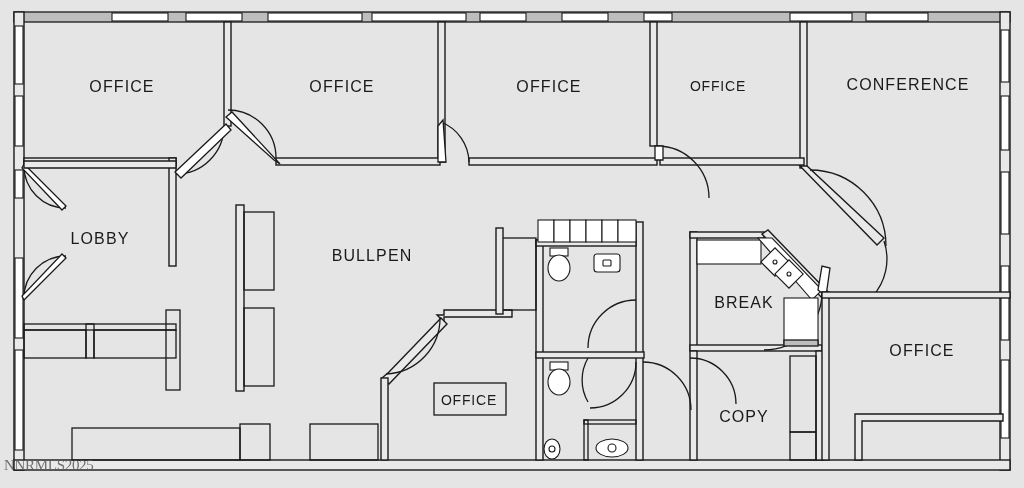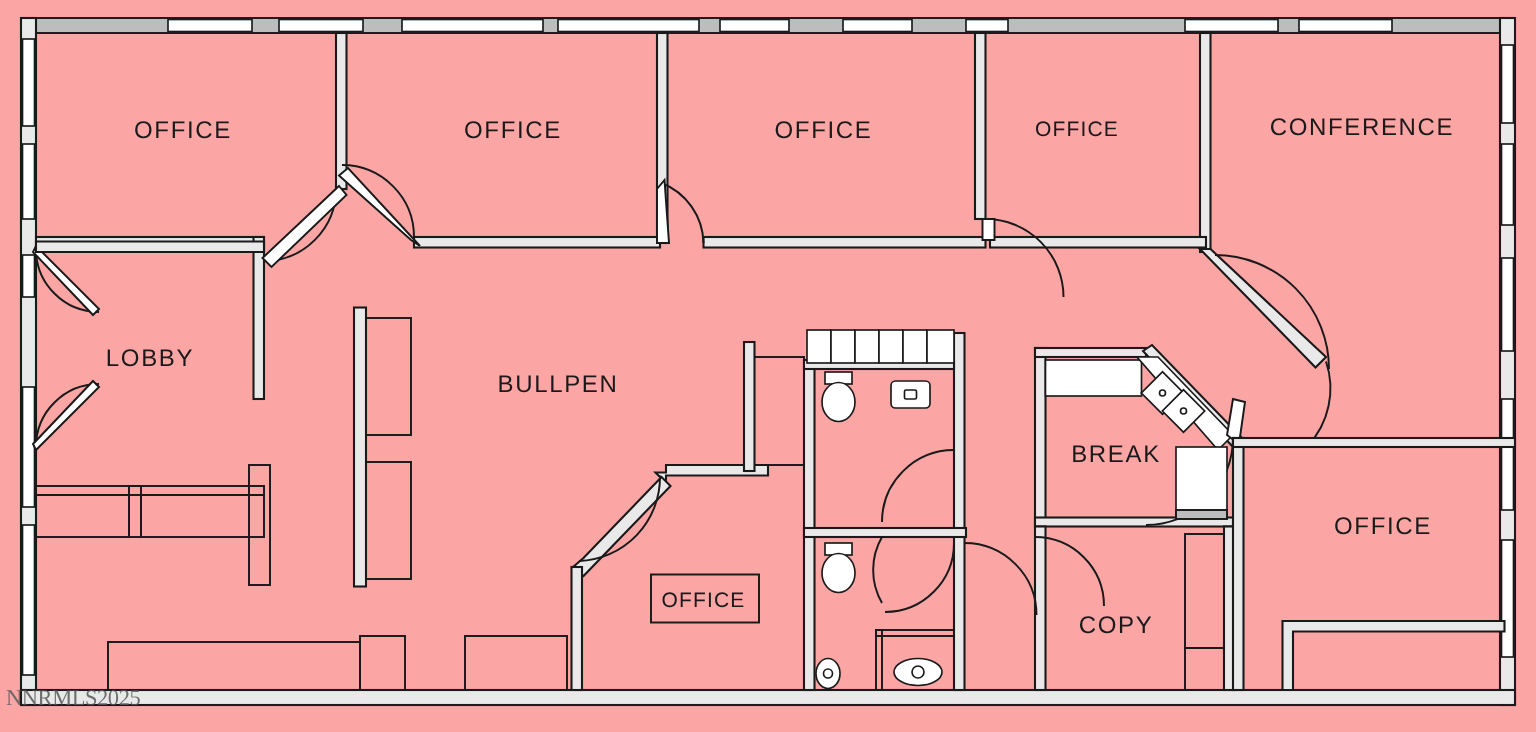--- a/index.html
+++ b/index.html
@@ -8,21 +8,21 @@
     padding: 0;
     background: #ffffff;
   }
   body {
     font-family: "Liberation Sans", sans-serif;
   }
   #plan-wrap {
     position: relative;
     width: 1024px;
     height: 488px;
-    background: #fca5a5;
+    background: #e5e5e5;
     overflow: hidden;
   }
   #plan-svg {
     position: absolute;
     left: 0;
     top: 0;
     width: 1024px;
     height: 488px;
   }
   .room-label {

